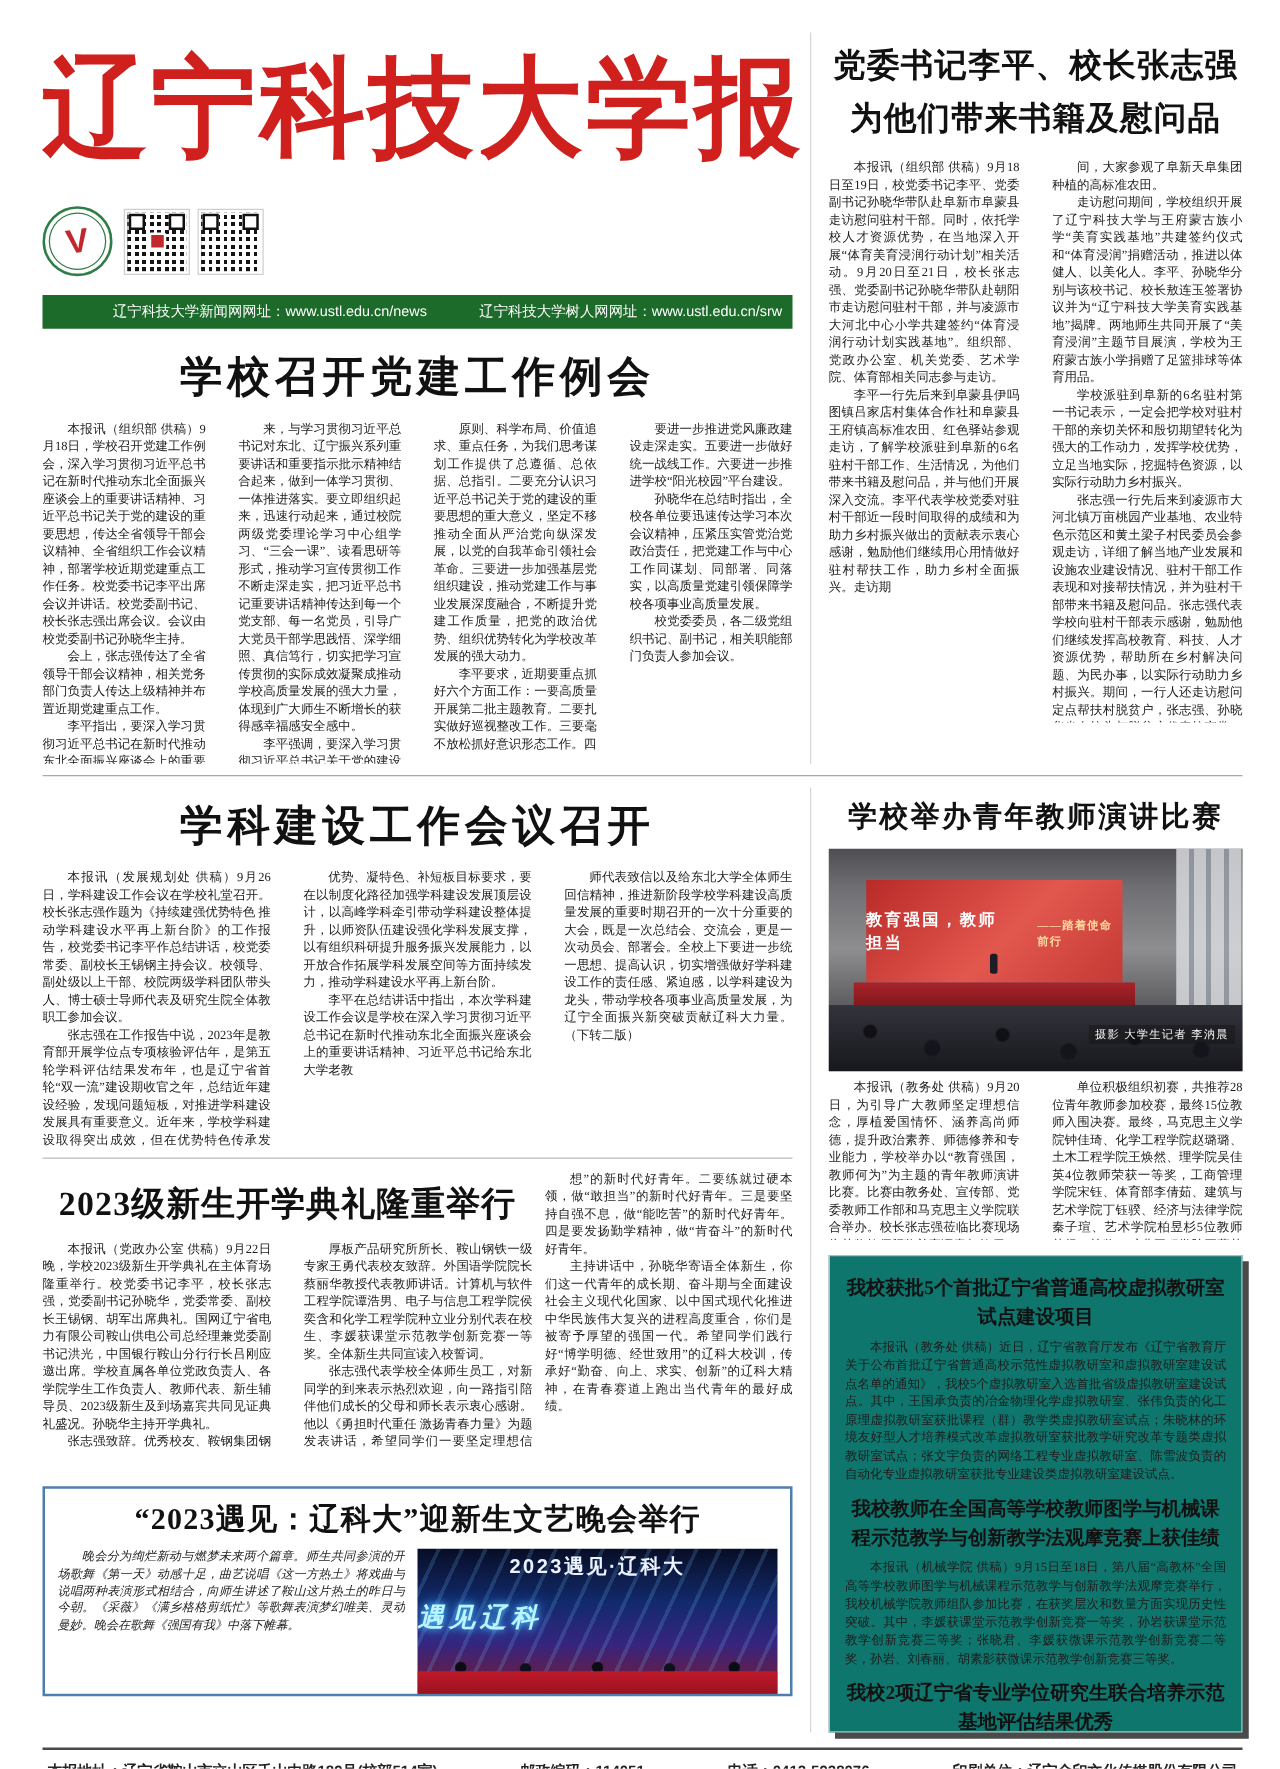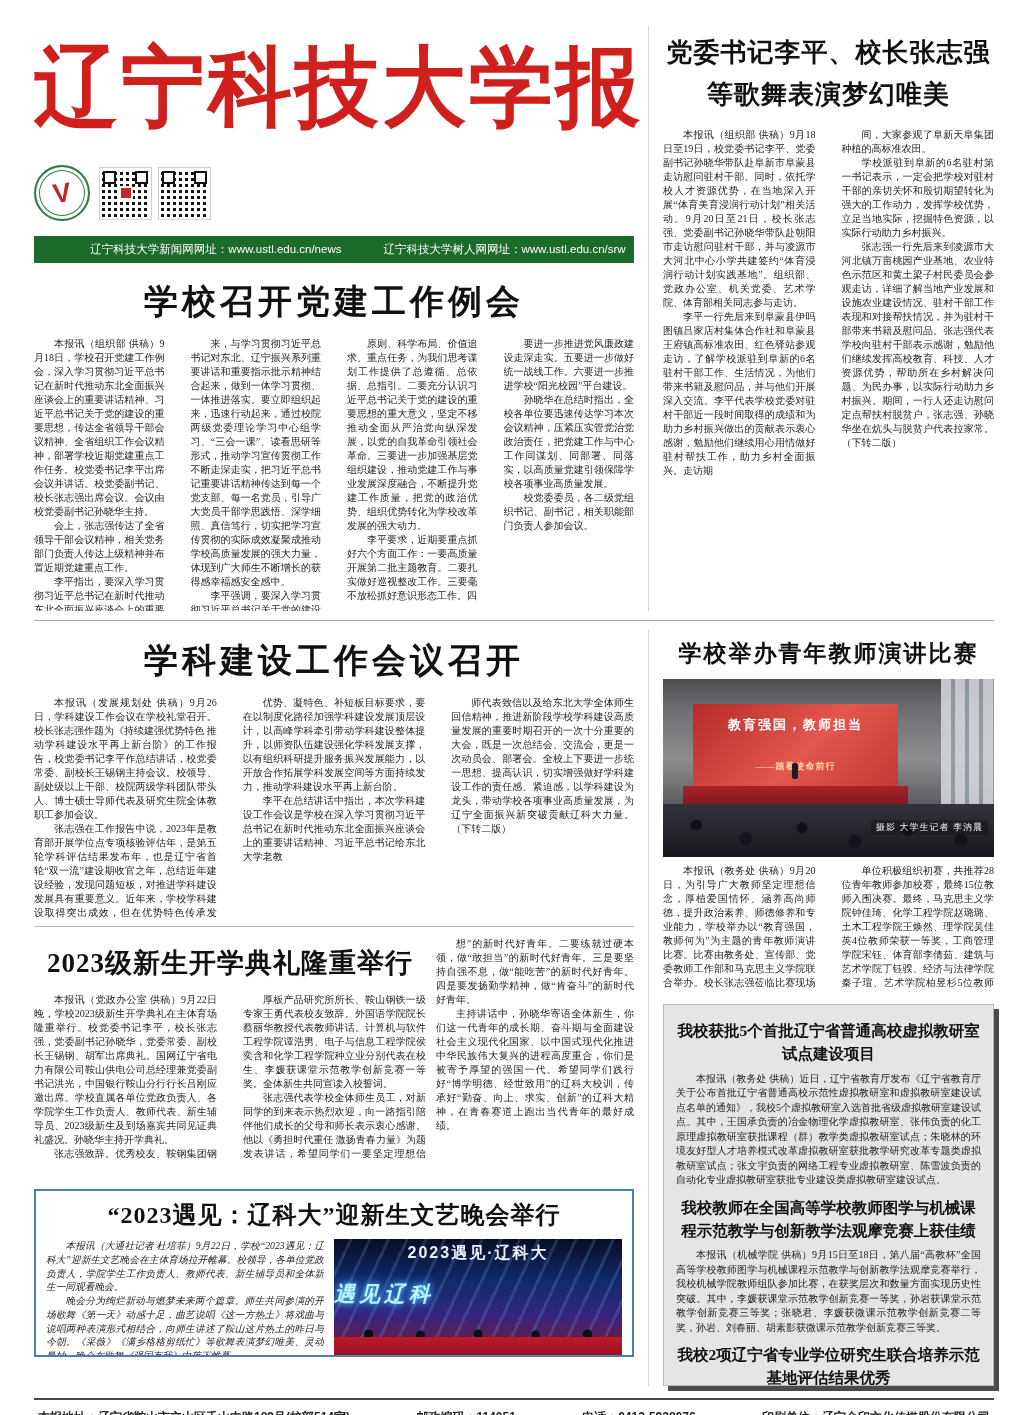--- a/index.html
+++ b/index.html
@@ -41,37 +41,37 @@
   .h-cer-cols{height:168px;}
   .rule{border:none;border-top:1px solid #aaa;margin:9px 0;}
   .rule-light{border:none;border-top:1px solid #bbb;margin:8px 0;}
   
   .cer{display:flex;gap:10px;margin-top:4px;}
   .cer-main{width:392px;flex:0 0 392px;}
   .cer-side{flex:1;overflow:hidden;font-size:10px;line-height:1.40;text-align:justify;height:240px;padding-top:2px;min-width:0;}
   .cer-side p{margin:0;text-indent:2em;}
   
   .speech-photo{position:relative;height:178px;overflow:hidden;background:linear-gradient(180deg,#4d4d52 0%,#6f6f74 18%,#8e8e90 45%,#5a5a5e 72%,#26262c 100%);}
-  .sp-screen{position:absolute;left:9%;top:14%;width:62%;height:46%;background:linear-gradient(135deg,#b92a28,#e2574e 55%,#c43a34);display:flex;flex-direction:column;align-items:center;justify-content:center;color:#fff;font-weight:900;gap:22px;}
+  .sp-screen{position:absolute;left:9%;top:14%;width:62%;height:46%;background:linear-gradient(135deg,#b92a28,#e2574e 55%,#c43a34);display:flex;flex-direction:row;align-items:center;justify-content:center;color:#fff;font-weight:900;gap:22px;}
   .sp-screen .l1{font-size:13px;letter-spacing:2px;}
   .sp-screen .l2{font-size:9px;color:#ffd9a0;margin-top:4px;letter-spacing:1px;}
   .sp-stage{position:absolute;left:6%;top:60%;width:68%;height:12%;background:linear-gradient(180deg,#a8232a,#7c161c);}
   .sp-speaker{position:absolute;left:39%;top:47%;width:6px;height:16px;background:#1d1d26;border-radius:2px;}
   .sp-windows{position:absolute;right:0;top:0;width:16%;height:70%;background:repeating-linear-gradient(90deg,#d8dade 0 10px,#9aa0a8 10px 14px);opacity:.85;}
   .sp-audience{position:absolute;left:0;bottom:0;width:100%;height:30%;background:
       radial-gradient(circle at 10% 40%,#101016 5px,transparent 6px),
       radial-gradient(circle at 25% 65%,#14141c 6px,transparent 7px),
       radial-gradient(circle at 42% 45%,#101016 5px,transparent 6px),
       radial-gradient(circle at 58% 70%,#14141c 6px,transparent 7px),
       radial-gradient(circle at 74% 50%,#101016 5px,transparent 6px),
       radial-gradient(circle at 90% 68%,#14141c 6px,transparent 7px),
       linear-gradient(180deg,#33333c,#17171d);}
   .sp-credit{position:absolute;right:6px;bottom:22px;background:rgba(20,20,20,.45);color:#f3f3f3;font-family:"Liberation Sans",sans-serif;font-size:9px;padding:1px 5px;letter-spacing:1px;}
   
-  .briefs{margin-top:12px;background:#e5e5e5;border:1px solid #b9b9b4;box-shadow:5px 5px 0 #4a4a4a;padding:6px 12px 10px;height:382px;overflow:hidden;box-sizing:border-box;}
+  .briefs{margin-top:12px;background:#0f766e;border:1px solid #b9b9b4;box-shadow:5px 5px 0 #4a4a4a;padding:6px 12px 10px;height:382px;overflow:hidden;box-sizing:border-box;}
   .brief-body{font-size:10px;line-height:1.45;text-align:justify;}
   
   .gala{margin-top:12px;border:2px solid #4d7fae;padding:6px 10px 8px;height:168px;box-sizing:border-box;overflow:hidden;}
   .gala-flex{display:flex;gap:10px;height:122px;}
   .gala-text{flex:0 0 278px;width:278px;overflow:hidden;font-size:9.7px;line-height:1.42;text-align:justify;font-style:italic;}
   .gala-photo{position:relative;flex:1;overflow:hidden;background:linear-gradient(180deg,#070d26 0%,#122a6b 35%,#35257f 62%,#5b1f54 80%,#7c1030 100%);}
   .gala-photo .streaks{position:absolute;inset:0;background:repeating-linear-gradient(115deg,transparent 0 14px,rgba(120,200,255,.18) 14px 17px);}
   .gp-banner{position:absolute;top:4px;left:0;width:100%;text-align:center;color:#eaf2ff;font-family:Liberation Sans, sans-serif;font-size:16px;letter-spacing:2px;font-weight:700;}
   .gp-glow{position:absolute;top:34%;left:0;width:100%;text-align:left;color:#bdf3ff;font-size:21px;font-weight:900;font-style:italic;letter-spacing:4px;text-shadow:0 0 6px #46c9ff,0 0 14px #2e8fff;}
   .gp-stage{position:absolute;bottom:0;left:0;width:100%;height:20%;background:linear-gradient(180deg,#c01a2a,#8d0f1d);}
@@ -132,29 +132,30 @@
               <p>校党委委员，各二级党组织书记、副书记，相关职能部门负责人参加会议。</p>
             </div>
         </div>
       </div>
 
     </div>
 
     <div class="col-right">
       <h1 class="head-visit">
         <span style="display:block">党委书记李平、校长张志强</span>
-        <span style="display:block">等歌舞表演梦幻唯美</span>
+        <span style="display:block">为他们带来书籍及慰问品</span>
       </h1>
       <div class="cols h-visit-cols">
         <div>
             <p>本报讯（组织部 供稿）9月18日至19日，校党委书记李平、党委副书记孙晓华带队赴阜新市阜蒙县走访慰问驻村干部。同时，依托学校人才资源优势，在当地深入开展“体育美育浸润行动计划”相关活动。9月20日至21日，校长张志强、党委副书记孙晓华带队赴朝阳市走访慰问驻村干部，并与凌源市大河北中心小学共建签约“体育浸润行动计划实践基地”。组织部、党政办公室、机关党委、艺术学院、体育部相关同志参与走访。</p>
             <p>李平一行先后来到阜蒙县伊吗图镇吕家店村集体合作社和阜蒙县王府镇高标准农田、红色驿站参观走访，了解学校派驻到阜新的6名驻村干部工作、生活情况，为他们带来书籍及慰问品，并与他们开展深入交流。李平代表学校党委对驻村干部近一段时间取得的成绩和为助力乡村振兴做出的贡献表示衷心感谢，勉励他们继续用心用情做好驻村帮扶工作，助力乡村全面振兴。走访期</p>
           </div>
         <div>
             <p>间，大家参观了阜新天阜集团种植的高标准农田。</p>
+            <p>走访慰问期间，学校组织开展了辽宁科技大学与王府蒙古族小学“美育实践基地”共建签约仪式和“体育浸润”捐赠活动，推进以体健人、以美化人。李平、孙晓华分别与该校书记、校长敖连玉签署协议并为“辽宁科技大学美育实践基地”揭牌。两地师生共同开展了“美育浸润”主题节目展演，学校为王府蒙古族小学捐赠了足篮排球等体育用品。</p>
             <p>学校派驻到阜新的6名驻村第一书记表示，一定会把学校对驻村干部的亲切关怀和殷切期望转化为强大的工作动力，发挥学校优势，立足当地实际，挖掘特色资源，以实际行动助力乡村振兴。</p>
             <p>张志强一行先后来到凌源市大河北镇万亩桃园产业基地、农业特色示范区和黄土梁子村民委员会参观走访，详细了解当地产业发展和设施农业建设情况、驻村干部工作表现和对接帮扶情况，并为驻村干部带来书籍及慰问品。张志强代表学校向驻村干部表示感谢，勉励他们继续发挥高校教育、科技、人才资源优势，帮助所在乡村解决问题、为民办事，以实际行动助力乡村振兴。期间，一行人还走访慰问定点帮扶村脱贫户，张志强、孙晓华坐在炕头与脱贫户代表拉家常。（下转二版）</p>
           </div>
       </div>
     </div>
   </div>
 
   <hr class="rule">
 
   <div class="band">
@@ -196,21 +197,20 @@
         <div class="cer-side">
             <p>想”的新时代好青年。二要练就过硬本领，做“敢担当”的新时代好青年。三是要坚持自强不息，做“能吃苦”的新时代好青年。四是要发扬勤学精神，做“肯奋斗”的新时代好青年。</p>
             <p>主持讲话中，孙晓华寄语全体新生，你们这一代青年的成长期、奋斗期与全面建设社会主义现代化国家、以中国式现代化推进中华民族伟大复兴的进程高度重合，你们是被寄予厚望的强国一代。希望同学们践行好“博学明德、经世致用”的辽科大校训，传承好“勤奋、向上、求实、创新”的辽科大精神，在青春赛道上跑出当代青年的最好成绩。</p>
           </div>
       </div>
 
       <div class="gala">
         <h3 class="head-gala">“2023遇见：辽科大”迎新生文艺晚会举行</h3>
         <div class="gala-flex">
           <div class="gala-text">
-              <p>本报讯（大通社记者 杜培菲）9月22日，学校“2023遇见：辽科大”迎新生文艺晚会在主体育场拉开帷幕。校领导，各单位党政负责人，学院学生工作负责人、教师代表、新生辅导员和全体新生一同观看晚会。</p>
               <p>晚会分为绚烂新动与燃梦未来两个篇章。师生共同参演的开场歌舞《第一天》动感十足，曲艺说唱《这一方热土》将戏曲与说唱两种表演形式相结合，向师生讲述了鞍山这片热土的昨日与今朝。《采薇》《满乡格格剪纸忙》等歌舞表演梦幻唯美、灵动曼妙。晚会在歌舞《强国有我》中落下帷幕。</p>
             </div>
           <div class="gala-photo">
             <div class="streaks"></div>
             <div class="gp-banner">2023遇见·辽科大</div>
             <div class="gp-glow">遇见辽科</div>
             <div class="gp-people"></div>
             <div class="gp-stage"></div>
           </div>
         </div>

